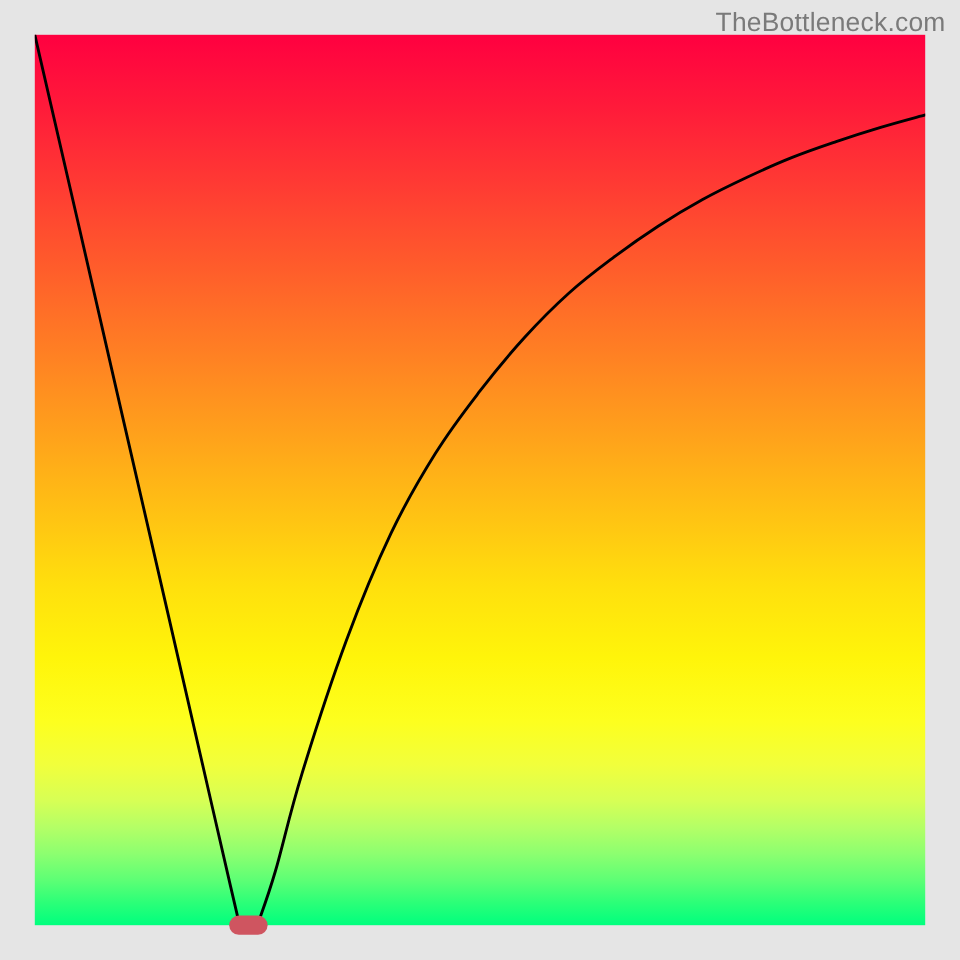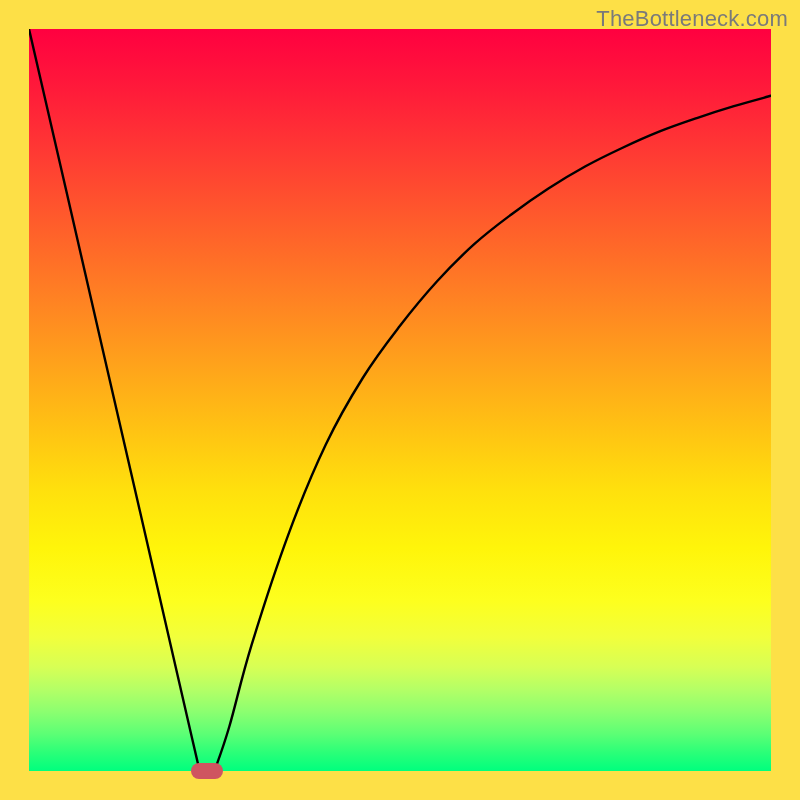--- a/index.html
+++ b/index.html
@@ -8,21 +8,21 @@
     width: 800px;
     height: 800px;
     overflow: hidden;
     background: #000;
     font-family: Arial, Helvetica, sans-serif;
   }
   .frame {
     position: relative;
     width: 800px;
     height: 800px;
-    background: #fde047;
+    background: #e5e5e5;
   }
   .plot {
     position: absolute;
     left: 29px;
     top: 29px;
     width: 742px;
     height: 742px;
     
     background: linear-gradient(
       to bottom,

